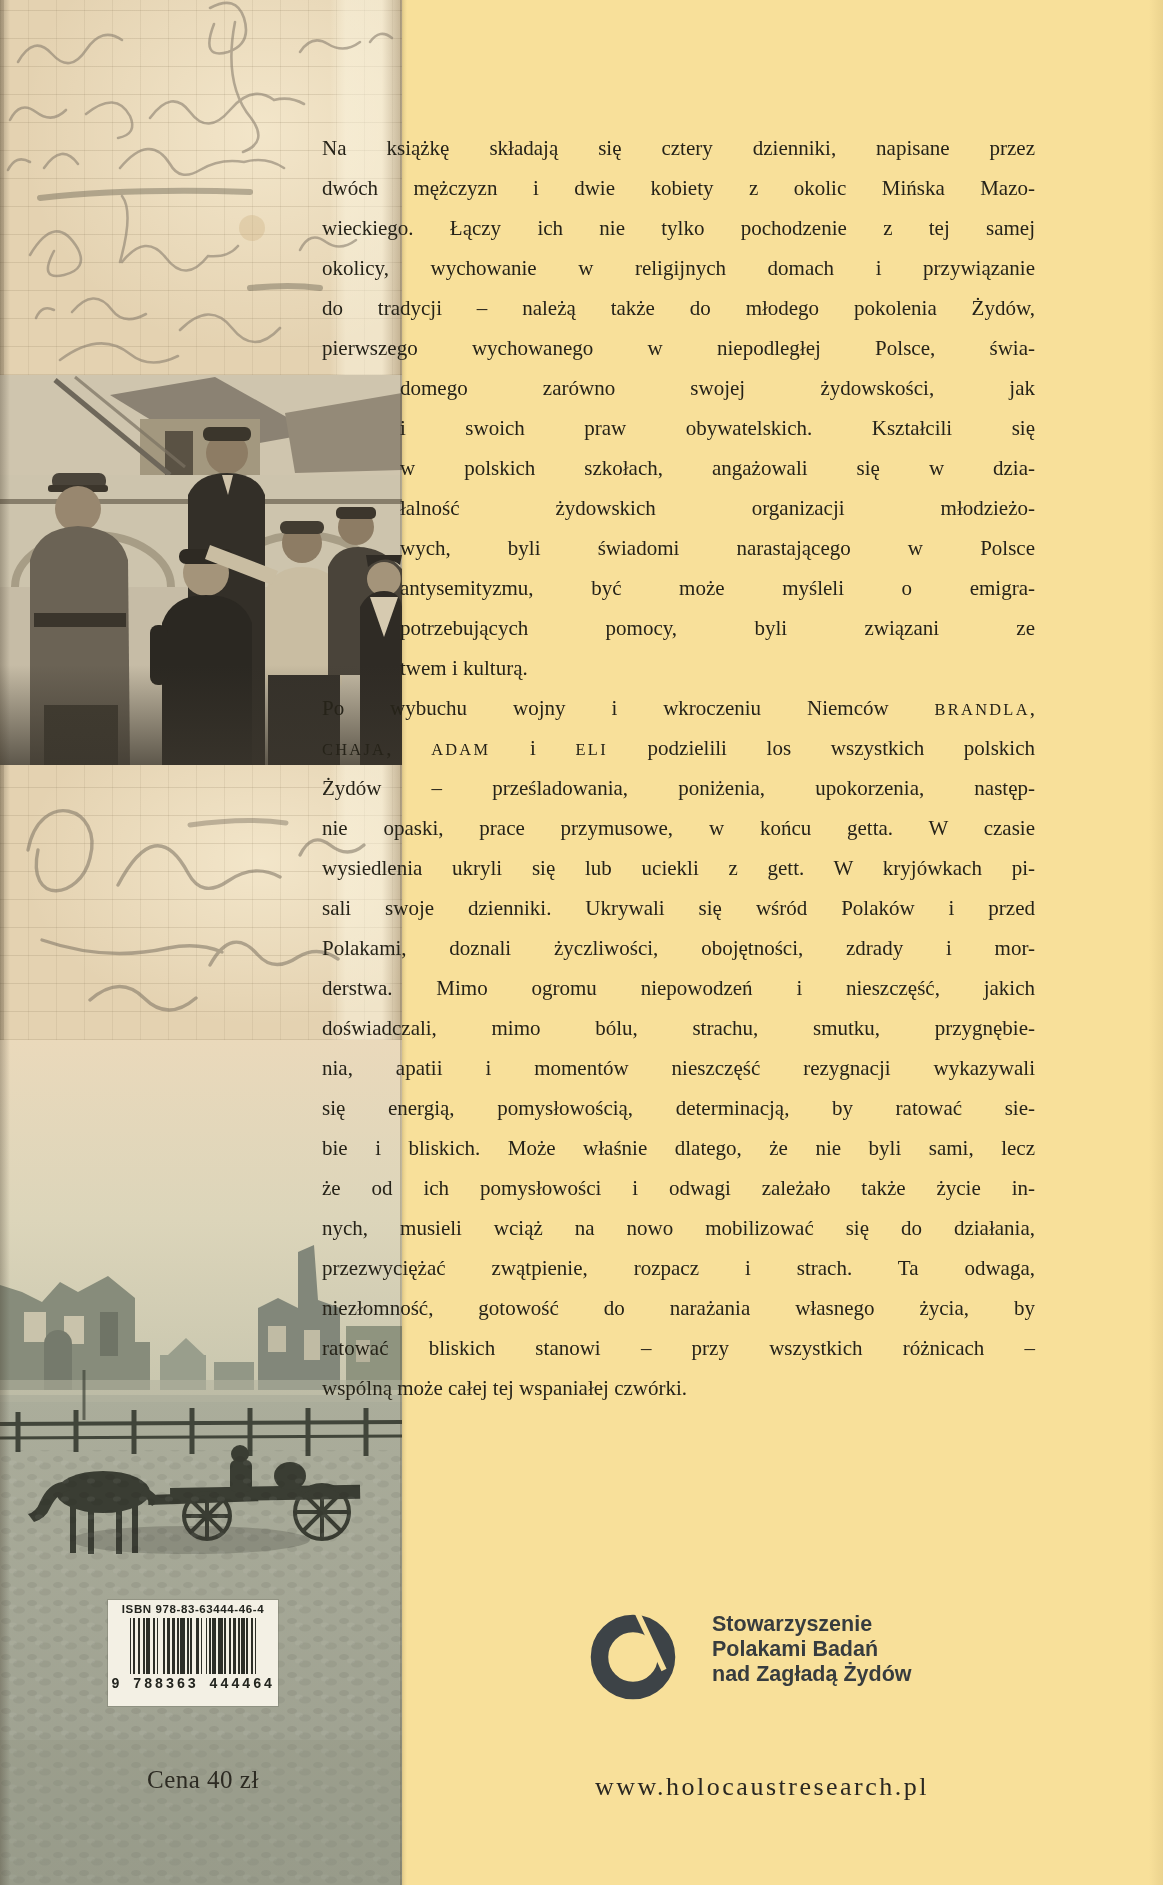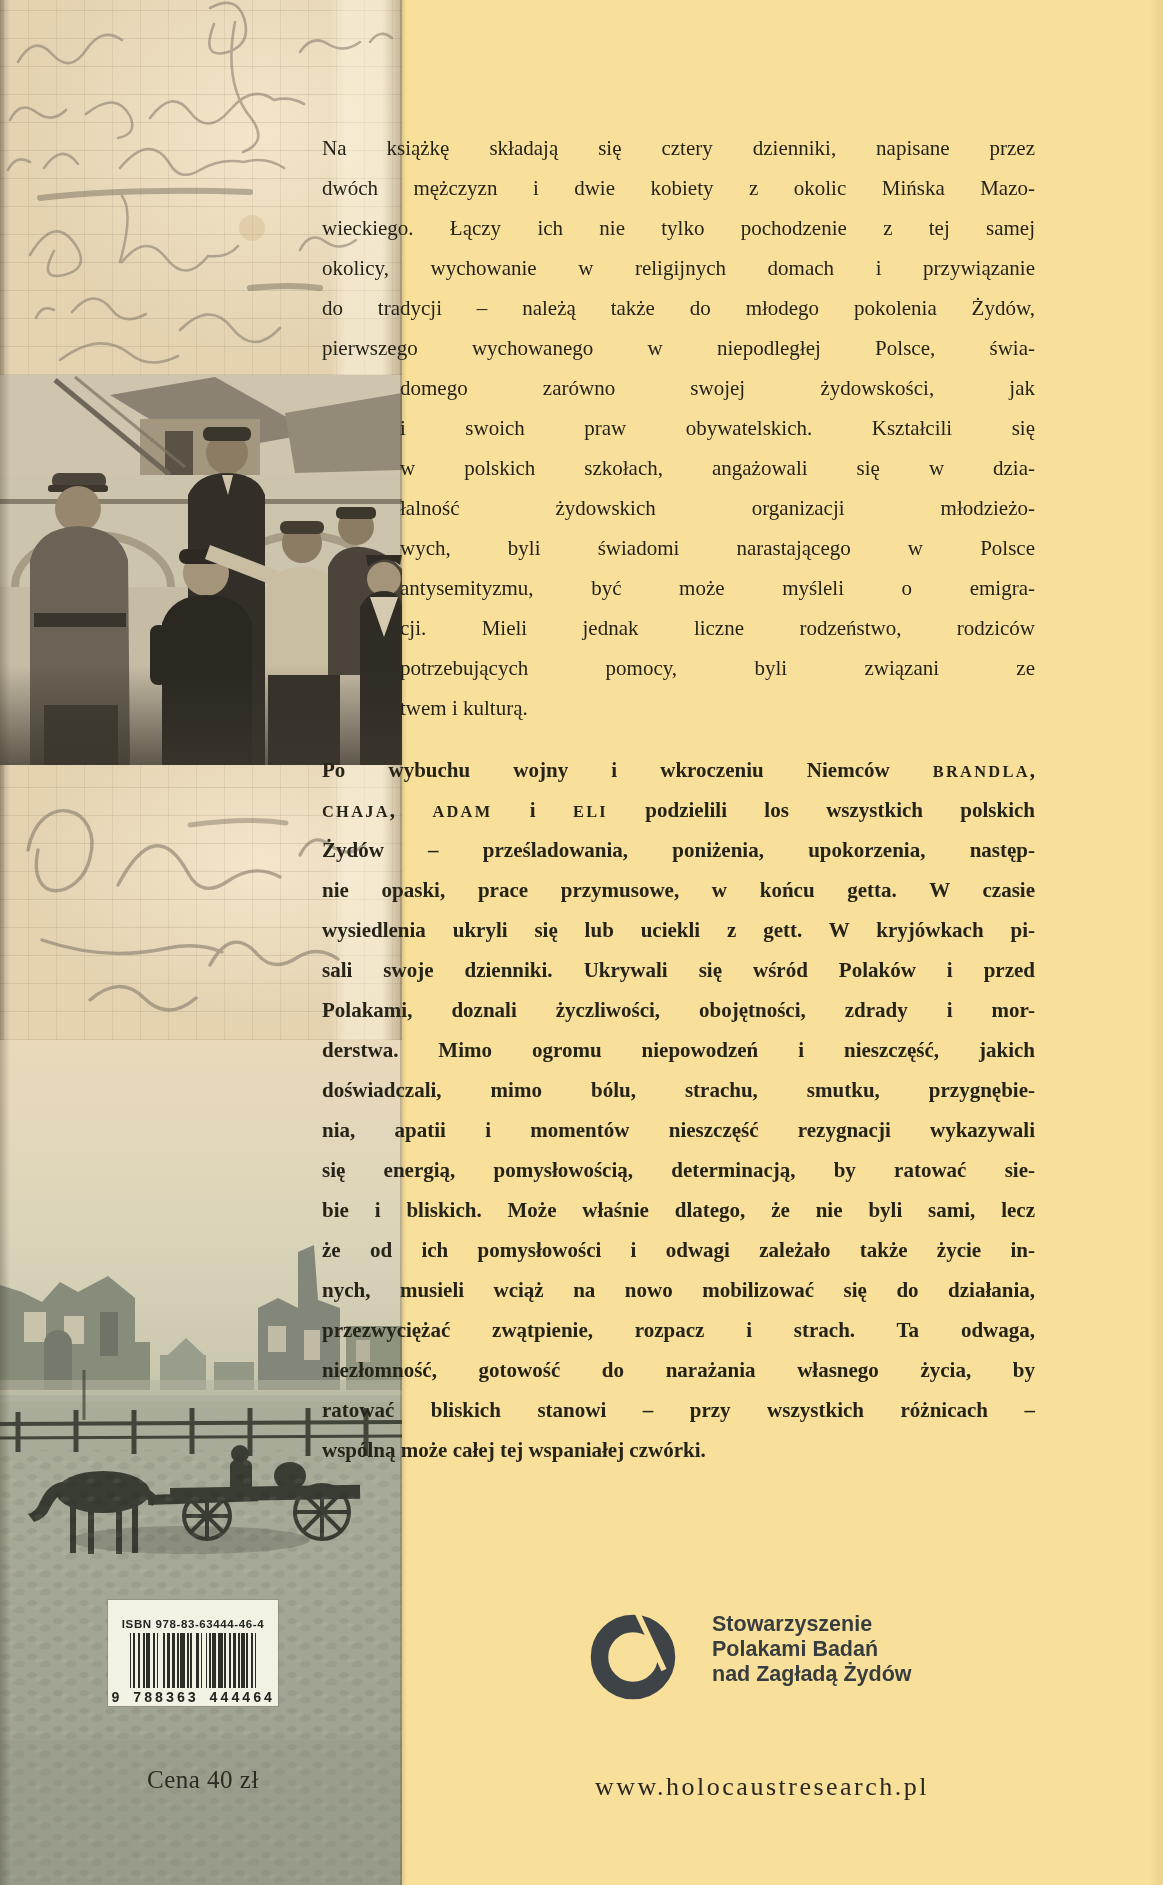--- a/index.html
+++ b/index.html
@@ -21,29 +21,29 @@
   .photo.men{top:375px;width:402px;height:390px;}
   .photo.ruins{top:1040px;width:402px;height:845px;}
   .page-edge{position:absolute;left:400px;top:0;width:7px;height:1885px;
     background:linear-gradient(90deg, rgba(70,58,36,.28), rgba(70,58,36,.08) 55%, transparent);}
   .scan-left-edge{position:absolute;left:0;top:0;width:10px;height:1885px;
     background:linear-gradient(90deg, rgba(60,50,35,.30), transparent);}
   
   .blurb{position:absolute;left:322px;top:128px;width:713px;color:#262319;
     font-size:21px;line-height:40px;}
   .para{margin:0;}
-  .para + .para{margin-top:22px;font-weight:bold;}
+  .para + .para{margin-top:0;}
   .line{height:40px;text-align:justify;text-align-last:justify;}
   .line.indent{padding-left:78px;}
   .line.last{text-align-last:left;}
   .sc{font-size:0.78em;letter-spacing:0.14em;}
   
   .barcode{position:absolute;left:108px;top:1600px;width:170px;height:106px;
     background:#f3f0e4;box-shadow:0 0 0 1px rgba(90,90,80,.25);
-    display:flex;flex-direction:column;align-items:center;padding-top:18px;box-sizing:border-box;}
+    display:flex;flex-direction:column;align-items:center;padding-top:3px;box-sizing:border-box;}
   .isbn-label{font-family:"Liberation Sans",sans-serif;font-weight:bold;font-size:11.5px;
     letter-spacing:.6px;color:#23251f;white-space:nowrap;}
   .bars{margin-top:3px;height:56px;display:flex;align-items:stretch;}
   .bars span{display:block;height:100%;}
   .bars .b{background:#2c2e27;}
   .bars .g{background:transparent;}
   .barcode-digits{font-family:"Liberation Mono",monospace;font-size:14px;font-weight:bold;
     letter-spacing:2.5px;color:#23251f;margin-top:2px;white-space:nowrap;}
   
   .price{position:absolute;left:147px;top:1766px;font-size:25px;color:#2c2a22;letter-spacing:.5px;}
@@ -261,21 +261,20 @@
         <div class="line">wieckiego. Łączy ich nie tylko pochodzenie z tej samej</div>
         <div class="line">okolicy, wychowanie w religijnych domach i przywiązanie</div>
         <div class="line">do tradycji – należą także do młodego pokolenia Żydów,</div>
         <div class="line">pierwszego wychowanego w niepodległej Polsce, świa-</div>
         <div class="line indent">domego zarówno swojej żydowskości, jak</div>
         <div class="line indent">i swoich praw obywatelskich. Kształcili się</div>
         <div class="line indent">w polskich szkołach, angażowali się w dzia-</div>
         <div class="line indent">łalność żydowskich organizacji młodzieżo-</div>
         <div class="line indent">wych, byli świadomi narastającego w Polsce</div>
         <div class="line indent">antysemityzmu, być może myśleli o emigra-</div>
-        <div class="line indent">cji. Mieli jednak liczne rodzeństwo, rodziców</div>
         <div class="line indent">potrzebujących pomocy, byli związani ze</div>
         <div class="line indent last">twem i kulturą.</div>
       </div>
       <div class="para">
         <div class="line">Po wybuchu wojny i wkroczeniu Niemców <span class="sc">BRANDLA</span>,</div>
         <div class="line"><span class="sc">CHAJA</span>, <span class="sc">ADAM</span> i <span class="sc">ELI</span> podzielili los wszystkich polskich</div>
         <div class="line">Żydów – prześladowania, poniżenia, upokorzenia, następ-</div>
         <div class="line">nie opaski, prace przymusowe, w końcu getta. W czasie</div>
         <div class="line">wysiedlenia ukryli się lub uciekli z gett. W kryjówkach pi-</div>
         <div class="line">sali swoje dzienniki. Ukrywali się wśród Polaków i przed</div>

